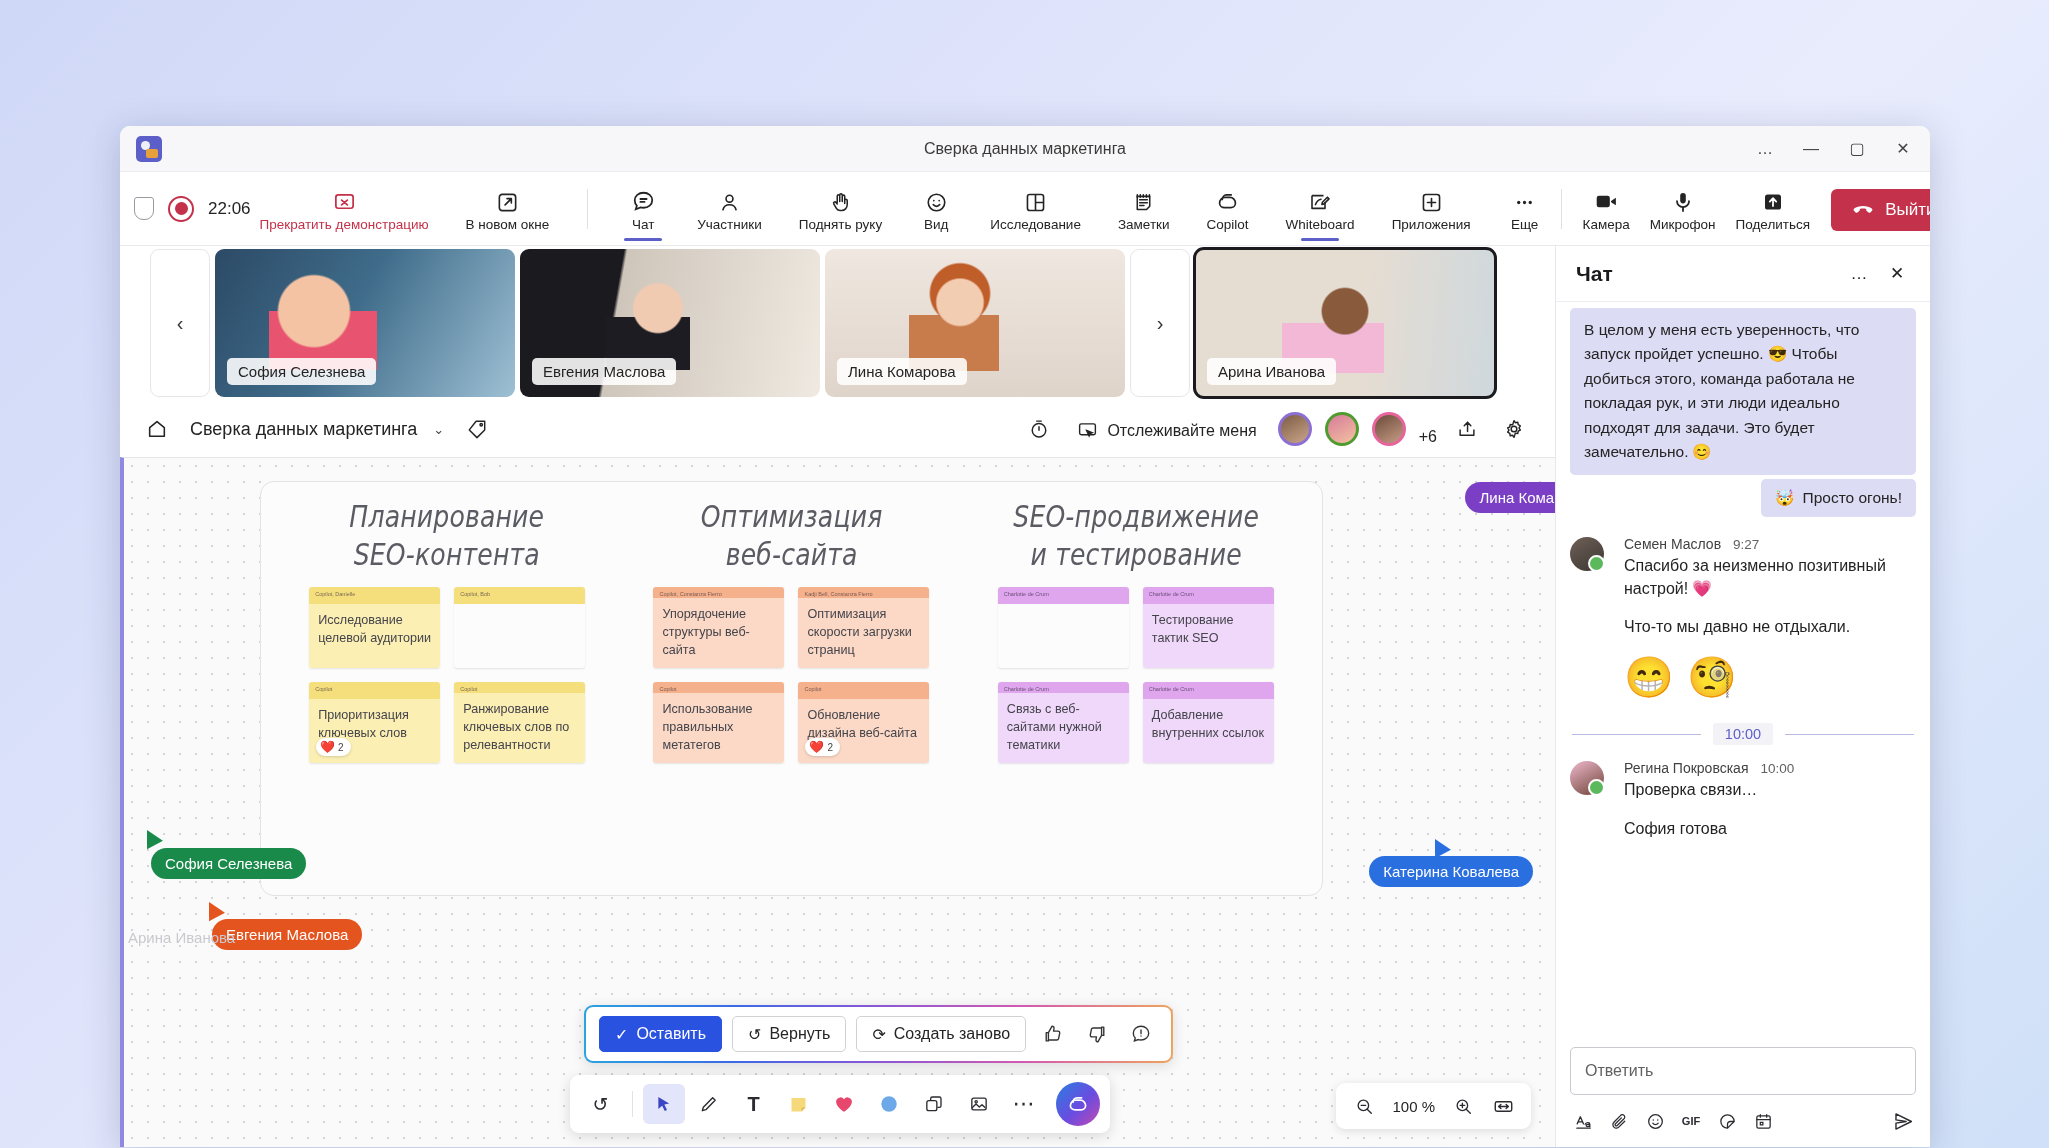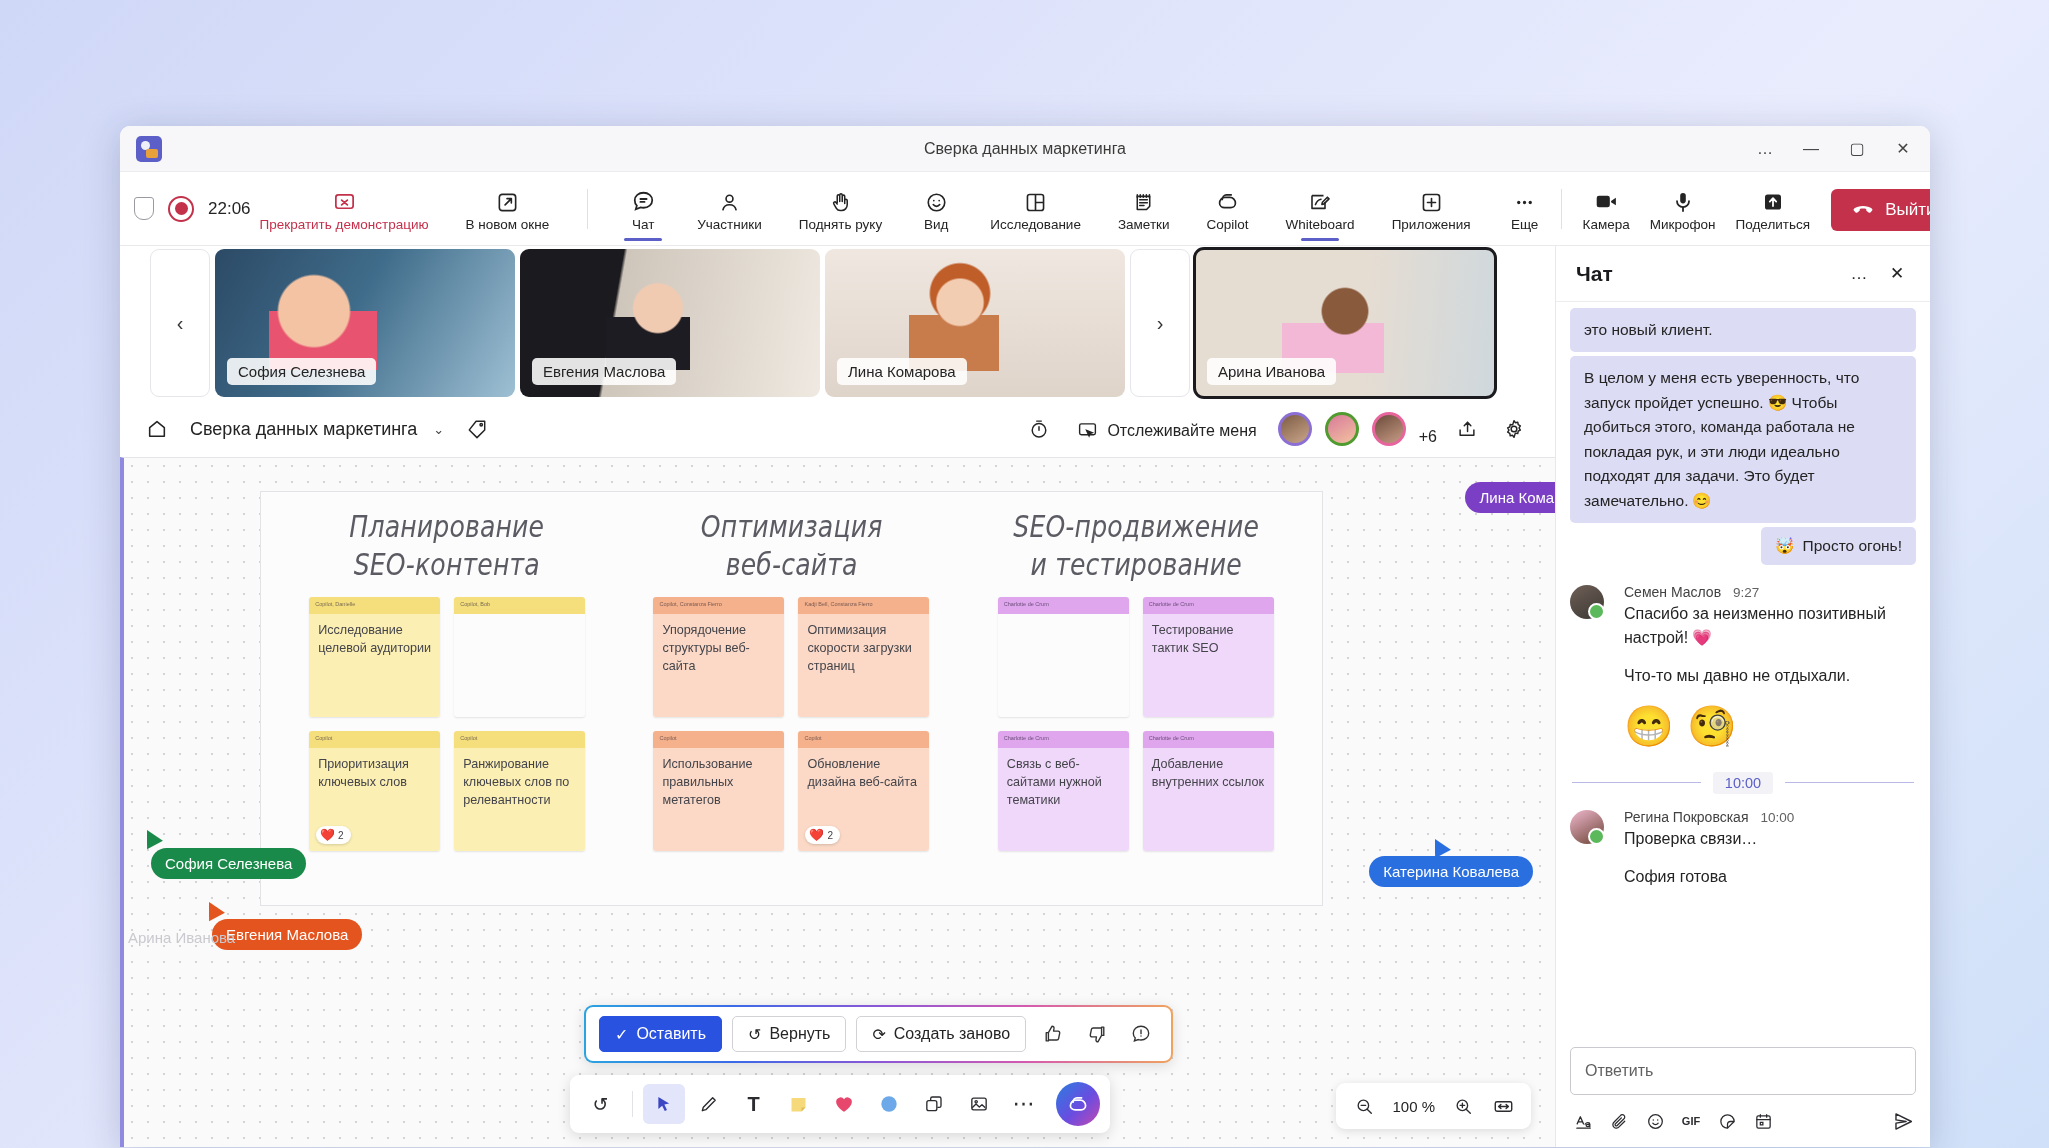--- a/index.html
+++ b/index.html
@@ -155,34 +155,34 @@
   
   .canvas {
     flex: 1; position: relative; overflow: hidden;
     background-color: #fafafa;
     background-image: radial-gradient(#d4d4d8 1px, transparent 1px);
     background-size: 16px 16px;
     border-left: 4px solid #8f8ae0;
     border-top: 1px solid #e6e6ea;
   }
   .board-frame {
-    position: absolute; left: 136px; top: 33px; width: 1063px; height: 415px;
-    background: #fcfcfc; border: 1px solid #e3e3e7; border-radius: 0;
+    position: absolute; left: 136px; top: 23px; width: 1063px; height: 415px;
+    background: #fcfcfc; border: 1px solid #e3e3e7; border-radius: 14px;
   }
   .cols { display: flex; height: 100%; padding: 16px 14px; gap: 0; }
   .col { flex: 1; display: flex; flex-direction: column; align-items: center; }
   .col-title {
     font-family: "DejaVu Sans Condensed", "Liberation Sans Narrow", "Liberation Sans", sans-serif;
     font-style: italic; font-size: 30px; line-height: 1.25; color: #5b5b63;
     text-align: center; font-weight: 400; letter-spacing: .2px;
     transform: scaleX(.93); transform-origin: center;
   }
   .notes { display: flex; flex-wrap: wrap; gap: 14px; justify-content: center; margin-top: 14px; }
   .note {
-    width: 131px; height: 120px; border-radius: 3px; position: relative;
+    width: 131px; height: 81px; border-radius: 3px; position: relative;
     box-shadow: 0 1px 2px rgba(0,0,0,.10);
     display: flex; flex-direction: column; overflow: visible;
   }
   .note-hd {
     height: 17px; border-radius: 3px 3px 0 0; font-size: 5.5px; color: #7a6a52;
     padding: 4px 0 0 6px; overflow: hidden; white-space: nowrap;
   }
   .note-bd {
     flex: 1; padding: 8px 9px; font-size: 12.6px; line-height: 1.42; color: #44444b;
     border-radius: 0 0 3px 3px;
@@ -787,21 +787,20 @@
     <div class="chat">
       <div class="chat-hd">
         <h2>Чат</h2>
         <div class="sp">
           <div class="chat-ic">…</div>
           <div class="chat-ic">✕</div>
         </div>
       </div>
 
       <div class="chat-body">
-        <div class="bub-in" style="border-radius:5px;">это новый клиент.</div>
         <div class="bub-in">В целом у меня есть уверенность, что запуск пройдет успешно. 😎 Чтобы добиться этого, команда работала не покладая рук, и эти люди идеально подходят для задачи. Это будет замечательно. 😊</div>
         <div class="bub-right">
           <span>🤯</span>
           <span>Просто огонь!</span>
         </div>
 
         <div class="msg">
           <div class="msg-av m1"></div>
           <div class="msg-col">
             <div class="msg-card">

